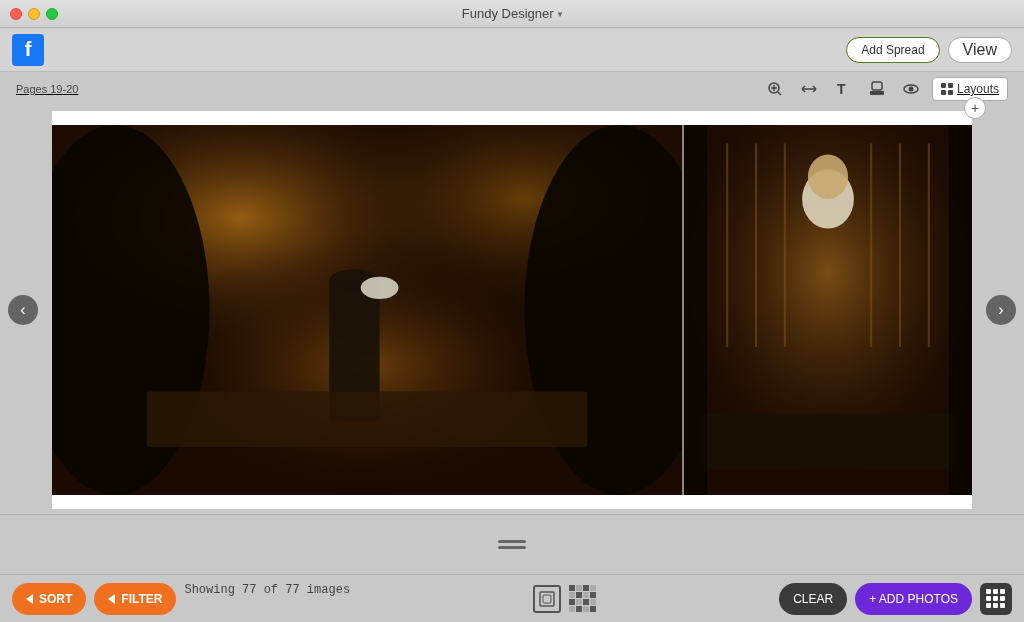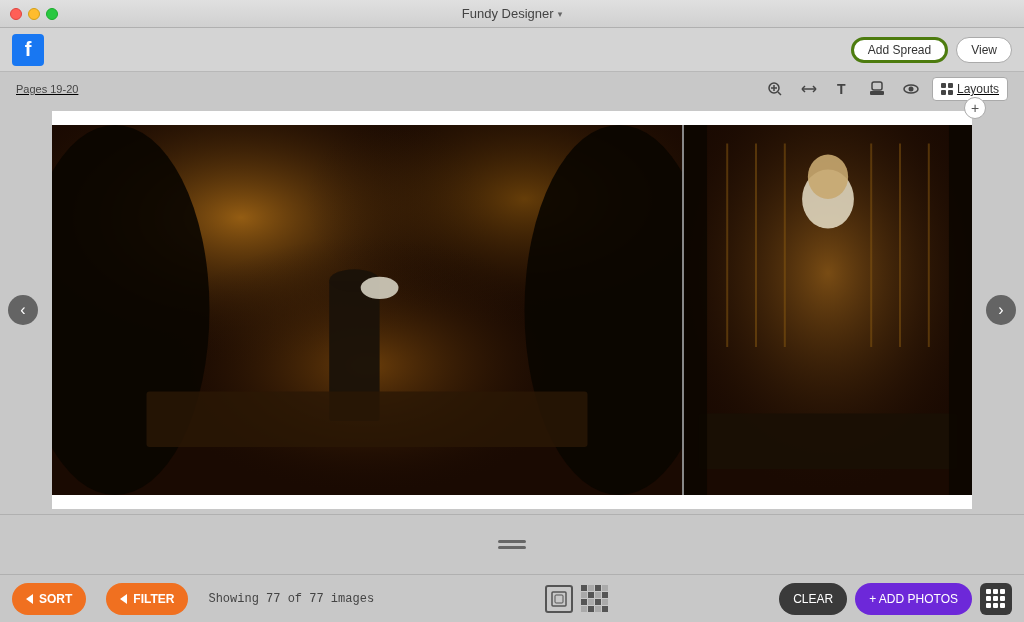--- a/index.html
+++ b/index.html
@@ -76,36 +76,36 @@
       align-items: center;
       justify-content: center;
       color: white;
       font-size: 20px;
       font-weight: bold;
       flex-shrink: 0;
     }
     .topbar-spacer { flex: 1; }
     .btn-add-spread {
       background: white;
-      border: 3px solid #4d7c0f;
+      border: 1px solid #4d7c0f;
       border-radius: 14px;
       padding: 4px 14px;
       font-size: 12px;
       color: #333;
       cursor: pointer;
       height: 26px;
       display: flex;
       align-items: center;
     }
     .btn-view {
       background: white;
       border: 1px solid #aaa;
       border-radius: 14px;
       padding: 4px 14px;
-      font-size: 12px;
+      font-size: 16px;
       color: #333;
       cursor: pointer;
       height: 26px;
       display: flex;
       align-items: center;
     }
 
     
     #canvas-area {
       flex: 1;
@@ -288,21 +288,21 @@
     #action-bar {
       height: 48px;
       background: #c8c8c8;
       border-top: 1px solid #b0b0b0;
       display: flex;
       align-items: center;
       justify-content: space-between;
       padding: 0 12px;
     }
 
-    .left-actions { display: flex; gap: 20px; align-items: center; }
+    .left-actions { display: flex; gap: 8px; align-items: flex-start; }
     .center-actions { display: flex; gap: 8px; align-items: center; }
     .right-actions { display: flex; gap: 8px; align-items: center; }
 
     .btn-orange {
       background: #f07020;
       border: none;
       border-radius: 16px;
       padding: 0 14px;
       height: 32px;
       display: flex;

